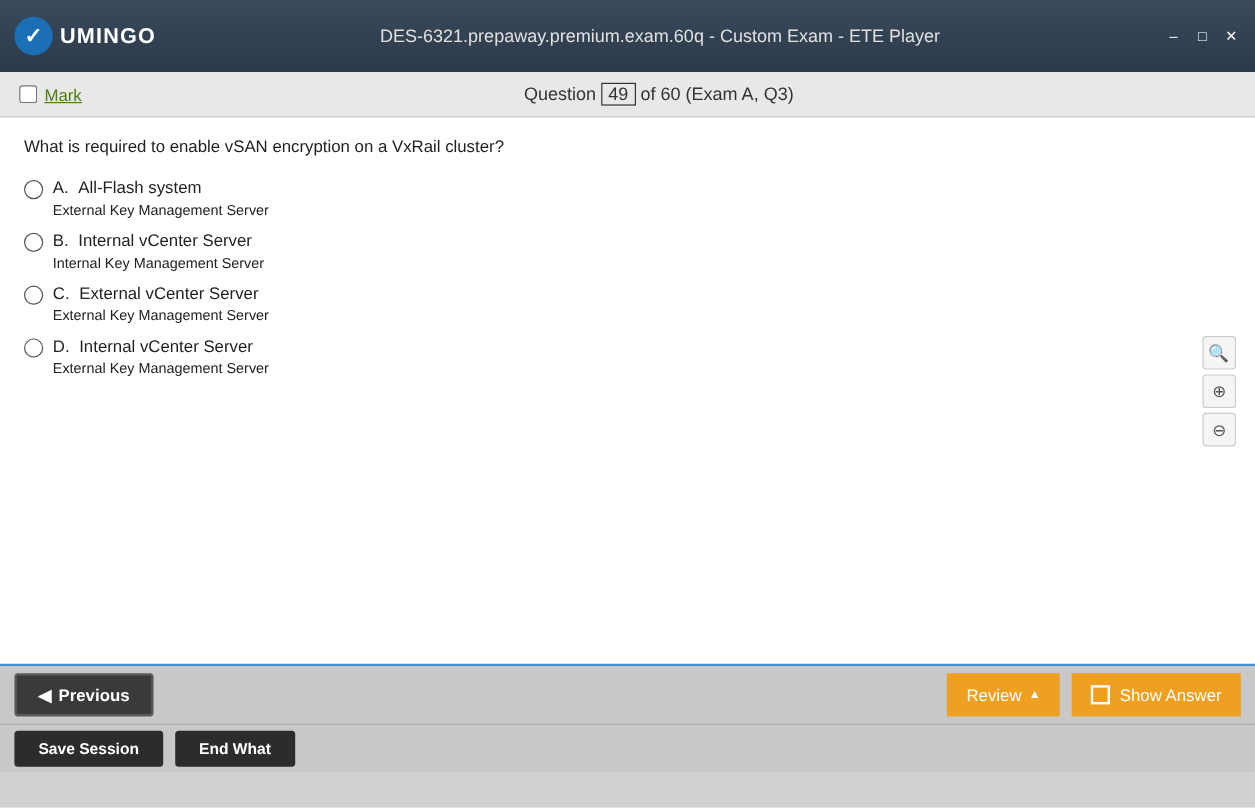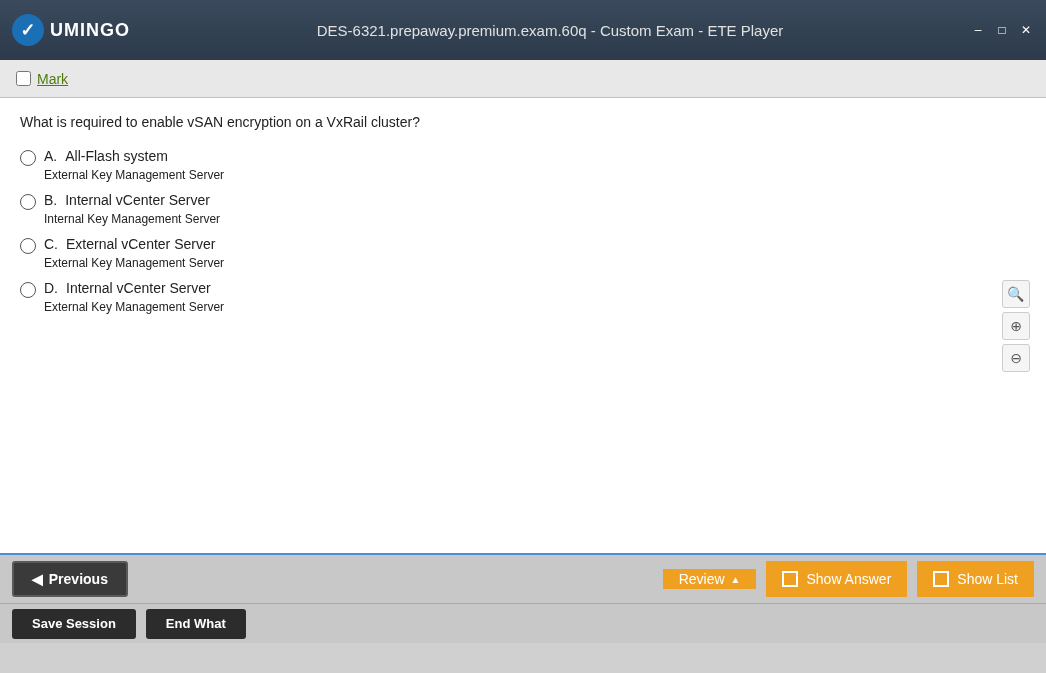--- a/index.html
+++ b/index.html
@@ -80,21 +80,21 @@
       border-radius: 3px;
     }
     .btn-prev {
       background: #3a3a3a; color: white; border: 2px solid #5a5a5a;
     }
     .btn-next {
       background: #1a6fb5; color: white; border: 2px dashed #7ab8e8;
     }
     .btn-review {
       background: #f0a020; color: white; border: none;
-      height: 20px; padding: 0 16px; font-size: 14px; cursor: pointer;
+      height: 36px; padding: 0 16px; font-size: 14px; cursor: pointer;
       display: flex; align-items: center; gap: 6px;
     }
     .btn-show-answer {
       background: #f0a020; color: white; border: none;
       height: 36px; padding: 16px 16px; font-size: 14px; cursor: pointer;
       display: flex; align-items: center; gap: 8px;
     }
     .btn-show-list {
       background: #f0a020; color: white; border: none;
       height: 36px; padding: 0 16px; font-size: 14px; cursor: pointer;
@@ -135,20 +135,25 @@
     <div class="win-btn">–</div>
     <div class="win-btn">□</div>
     <div class="win-btn">✕</div>
   </div>
 </div>
 
 <div class="toolbar">
   <div class="mark-area">
     <input type="checkbox" class="mark-checkbox" style="">
     <span class="mark-label">Mark</span>
+  </div>
+  <div class="question-info">
+    <span>Question</span>
+    <span class="question-num">49</span>
+    <span>of 60 (Exam A, Q3)</span>
   </div>
 </div>
 
 <div class="main-content">
   <div class="question-text">What is required to enable vSAN encryption on a VxRail cluster?</div>
 
   <div class="answer-option">
     <div class="option-row">
       <div class="option-radio"></div>
       <span class="option-label">A.</span>
@@ -198,22 +203,18 @@
   </button>
   <div class="nav-spacer"></div>
   <button class="btn-review">
     <span>Review</span>
     <span class="chevron-up">▲</span>
   </button>
   <button class="btn-show-answer">
     <div class="btn-square-icon"></div>
     <span>Show Answer</span>
   </button>
-  <button class="btn-show-list">
-    <div class="btn-square-icon"></div>
-    <span>Show List</span>
-  </button>
 </div>
 
 <div class="action-bar">
   <button class="btn-save">Save Session</button>
   <button class="btn-end">End What</button>
 </div>
 
 </body></html>

